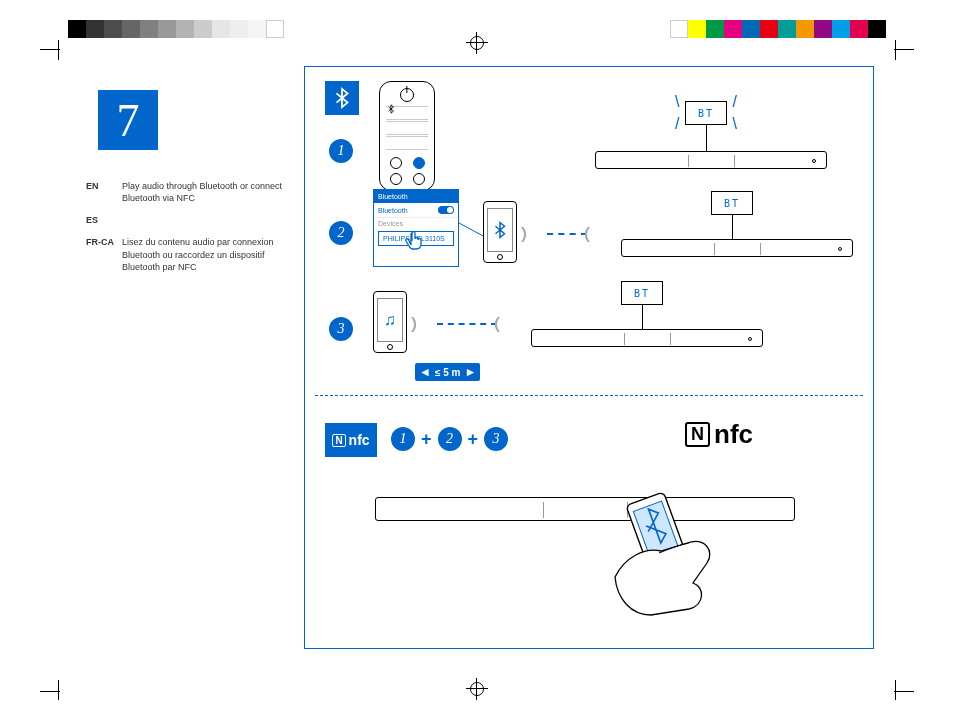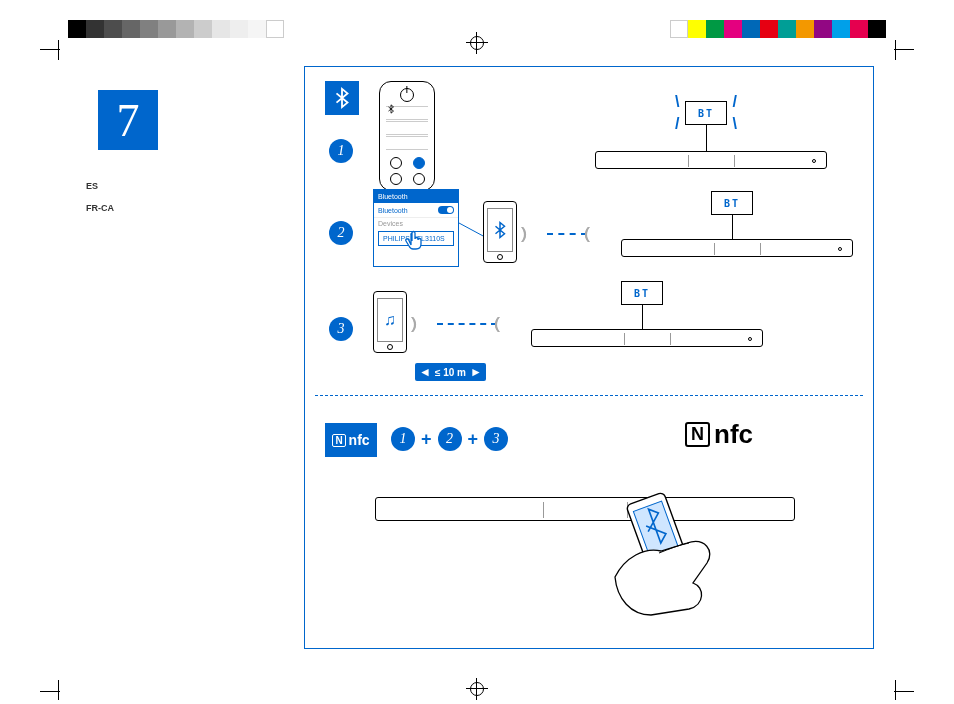--- a/index.html
+++ b/index.html
@@ -52,21 +52,21 @@
   .remote .btns{display:flex;flex-wrap:wrap;justify-content:space-around;padding:4px 4px 0;}
   .remote .btn{width:12px;height:12px;border:1.3px solid #000;border-radius:50%;margin:2px;}
   .remote .btn.hl{background:#0066cc;border-color:#0066cc;}
 
   .soundbar { width:232px; height:18px; border:1.3px solid #000; border-radius:3px; background:#fff; position:relative;}
   .soundbar::before,.soundbar::after{content:"";position:absolute;top:3px;width:1px;height:12px;background:#999;}
   .soundbar::before{left:40%;} .soundbar::after{left:60%;}
   .sb-dot{position:absolute;top:7px;right:10px;width:4px;height:4px;border:1px solid #000;border-radius:50%;}
 
   .bt-display{width:42px;height:24px;border:1px solid #000;background:#fff;font-size:10px;letter-spacing:2px;display:flex;align-items:center;justify-content:center;color:#0066cc;font-family:monospace;}
-  .bt-wrap{position:relative;display:inline-block;font-weight:bold;}
+  .bt-wrap{position:relative;display:inline-block;}
   .leader{position:absolute;width:1px;background:#000;left:50%;}
 
   .phone{width:34px;height:62px;border:1.3px solid #000;border-radius:4px;background:#fff;position:relative;}
   .phone .scr{position:absolute;top:6px;left:3px;right:3px;bottom:10px;border:1px solid #888;display:flex;align-items:center;justify-content:center;}
   .phone .home{position:absolute;bottom:2px;left:50%;transform:translateX(-50%);width:6px;height:6px;border:1px solid #000;border-radius:50%;}
 
   .bt-dialog{width:86px;height:78px;border:1.5px solid #0066cc;background:#fff;position:relative;font-size:7px;}
   .bt-dialog .hd{background:#0066cc;color:#fff;padding:3px 4px;}
   .bt-dialog .r1{padding:3px 4px;border-bottom:1px solid #eee;color:#0066cc;display:flex;justify-content:space-between;align-items:center;}
   .bt-dialog .toggle{width:16px;height:8px;background:#0066cc;border-radius:4px;position:relative;}
@@ -146,24 +146,29 @@
 <div class="reg" style="bottom:4px;left:466px">
     <div class="circ"></div>
   </div>
 
 <div class="page">
 
   <div class="bigstep">7</div>
 
   <div class="langcol" id="langcol">
       <div class="lang-row">
+        <div class="lang-code">EN</div>
+        <div class="lang-text">Play audio through Bluetooth or connect Bluetooth via NFC</div>
+      </div>
+      <div class="lang-row">
         <div class="lang-code">ES</div>
       </div>
       <div class="lang-row">
         <div class="lang-code">FR-CA</div>
+        <div class="lang-text">Lisez du contenu audio par connexion Bluetooth ou raccordez un dispositif Bluetooth par NFC</div>
       </div>
     </div>
 
   <div class="panel">
     <div class="panel-inner">
 
       <div style="position:absolute;top:14px;left:20px" class="btico">
         <svg viewBox="0 0 24 24">
             <path d="M6 7l12 10-6 5V2l6 5L6 17" fill="none" stroke="#fff" stroke-width="2"></path>
           </svg>
@@ -256,21 +261,21 @@
           <div class="sb-dot"></div>
         </div>
       <div class="bt-wrap" style="position:absolute;top:214px;left:316px">
         <div class="bt-display">
             <span>BT</span>
           </div>
         <div class="leader" style="top:24px;height:24px"></div>
       </div>
       <div class="dist-pill" style="position:absolute;top:296px;left:110px">
         <span class="arr">◄</span>
-        <span>≤ 10 m</span>
+        <span>≤ 5 m</span>
         <span class="arr">►</span>
       </div>
 
       <div class="divider" style="top:328px"></div>
 
       <div style="position:absolute;top:356px;left:20px" class="nfc-chip">
         <span class="n">N</span>
           <span>nfc</span>
       </div>
       <div style="position:absolute;top:360px;left:86px;display:flex;align-items:center">

